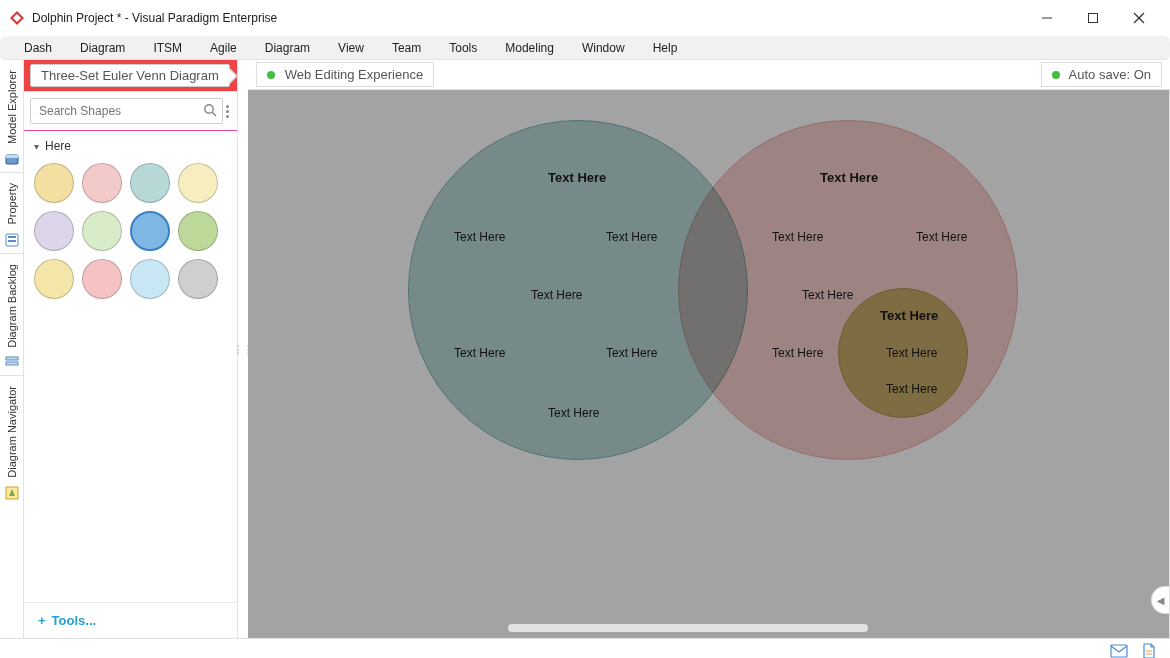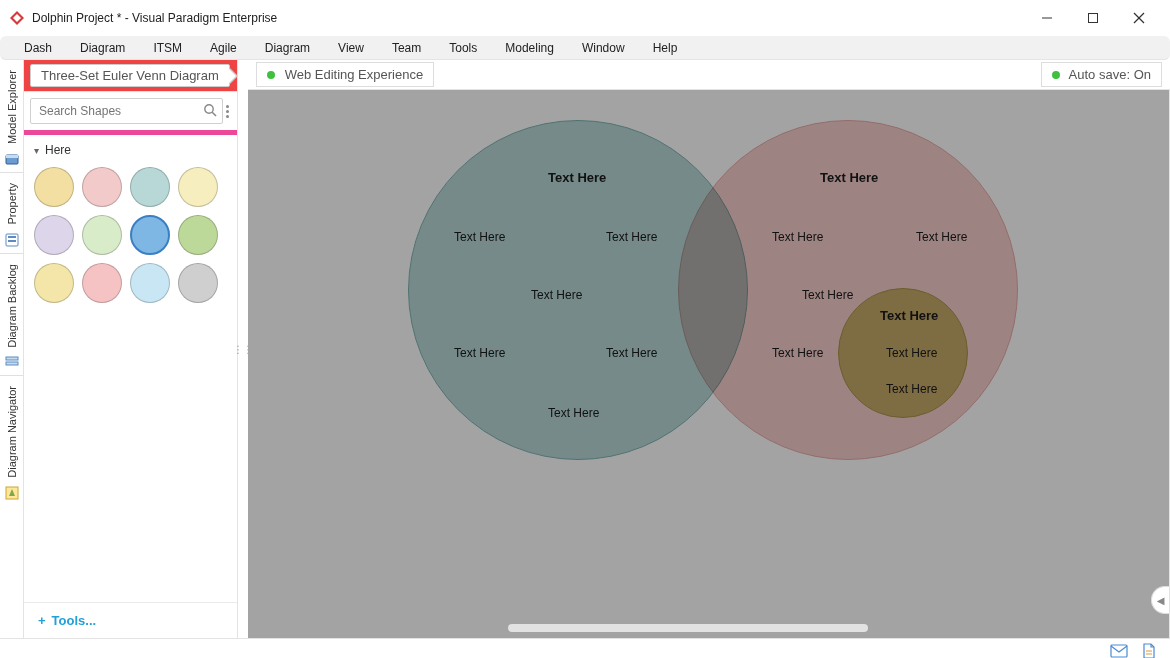--- a/index.html
+++ b/index.html
@@ -24,21 +24,21 @@
   .sidetab { width:100%; display:flex; flex-direction:column; align-items:center; justify-content:center; border-bottom:1px solid #e0e0e0; padding:6px 0; cursor:default; }
   .sidetab svg { margin-top:4px; }
   .sidetab .lbl { writing-mode: vertical-rl; transform: rotate(180deg); font-size:11px; color:#333; padding:4px 0; }
 
   
   .panel { width: 214px; border-right: 1px solid #e3e3e3; display:flex; flex-direction:column; background:#fff; }
   .breadcrumb-row { height: 30px; border-bottom:1px solid #e3e3e3; display:flex; align-items:center; padding:0 6px; background:#ef4444; }
   .crumb { background:#fff; border:1px solid #ccc; padding: 3px 10px; font-size:13px; color:#555; position:relative; border-radius: 2px; }
   .crumb::after { content:""; position:absolute; right:-9px; top:2px; bottom:2px; width:0; height:0; border-top:9px solid transparent; border-bottom:9px solid transparent; border-left:9px solid #ccc; }
   .crumb::before{ content:""; position:absolute; right:-7px; top:3px; width:0; height:0; border-top:8px solid transparent; border-bottom:8px solid transparent; border-left:8px solid #fff; z-index:1;}
-  .search-row { display:flex; align-items:center; padding:6px 6px; border-bottom:5px solid #ec4899;}
+  .search-row { display:flex; align-items:center; padding:6px 6px; border-bottom:1px solid #ec4899;}
   .search-wrap { flex:1; position:relative; }
   .search-wrap input { width:100%; height:26px; border:1px solid #d0d0d0; border-radius:2px; padding:0 26px 0 8px; font-size:12px; color:#888;}
   .search-wrap .sicon { position:absolute; right:6px; top:5px; color:#888; }
   .dots { width:6px; display:flex; flex-direction:column; gap:2px; align-items:center; padding:0 4px;}
   .dots span { width:3px; height:3px; background:#888; border-radius:50%; display:block; }
 
   .cat-header { display:flex; align-items:center; gap:6px; font-size:12px; color:#333; padding:8px 10px 4px; }
   .cat-header .chev { font-size:10px; color:#666;}
   .swatches { display:grid; grid-template-columns: repeat(4, 40px); gap:8px; padding: 6px 10px; }
   .sw { width:40px; height:40px; border-radius:50%; border:1px solid rgba(0,0,0,.2); }

